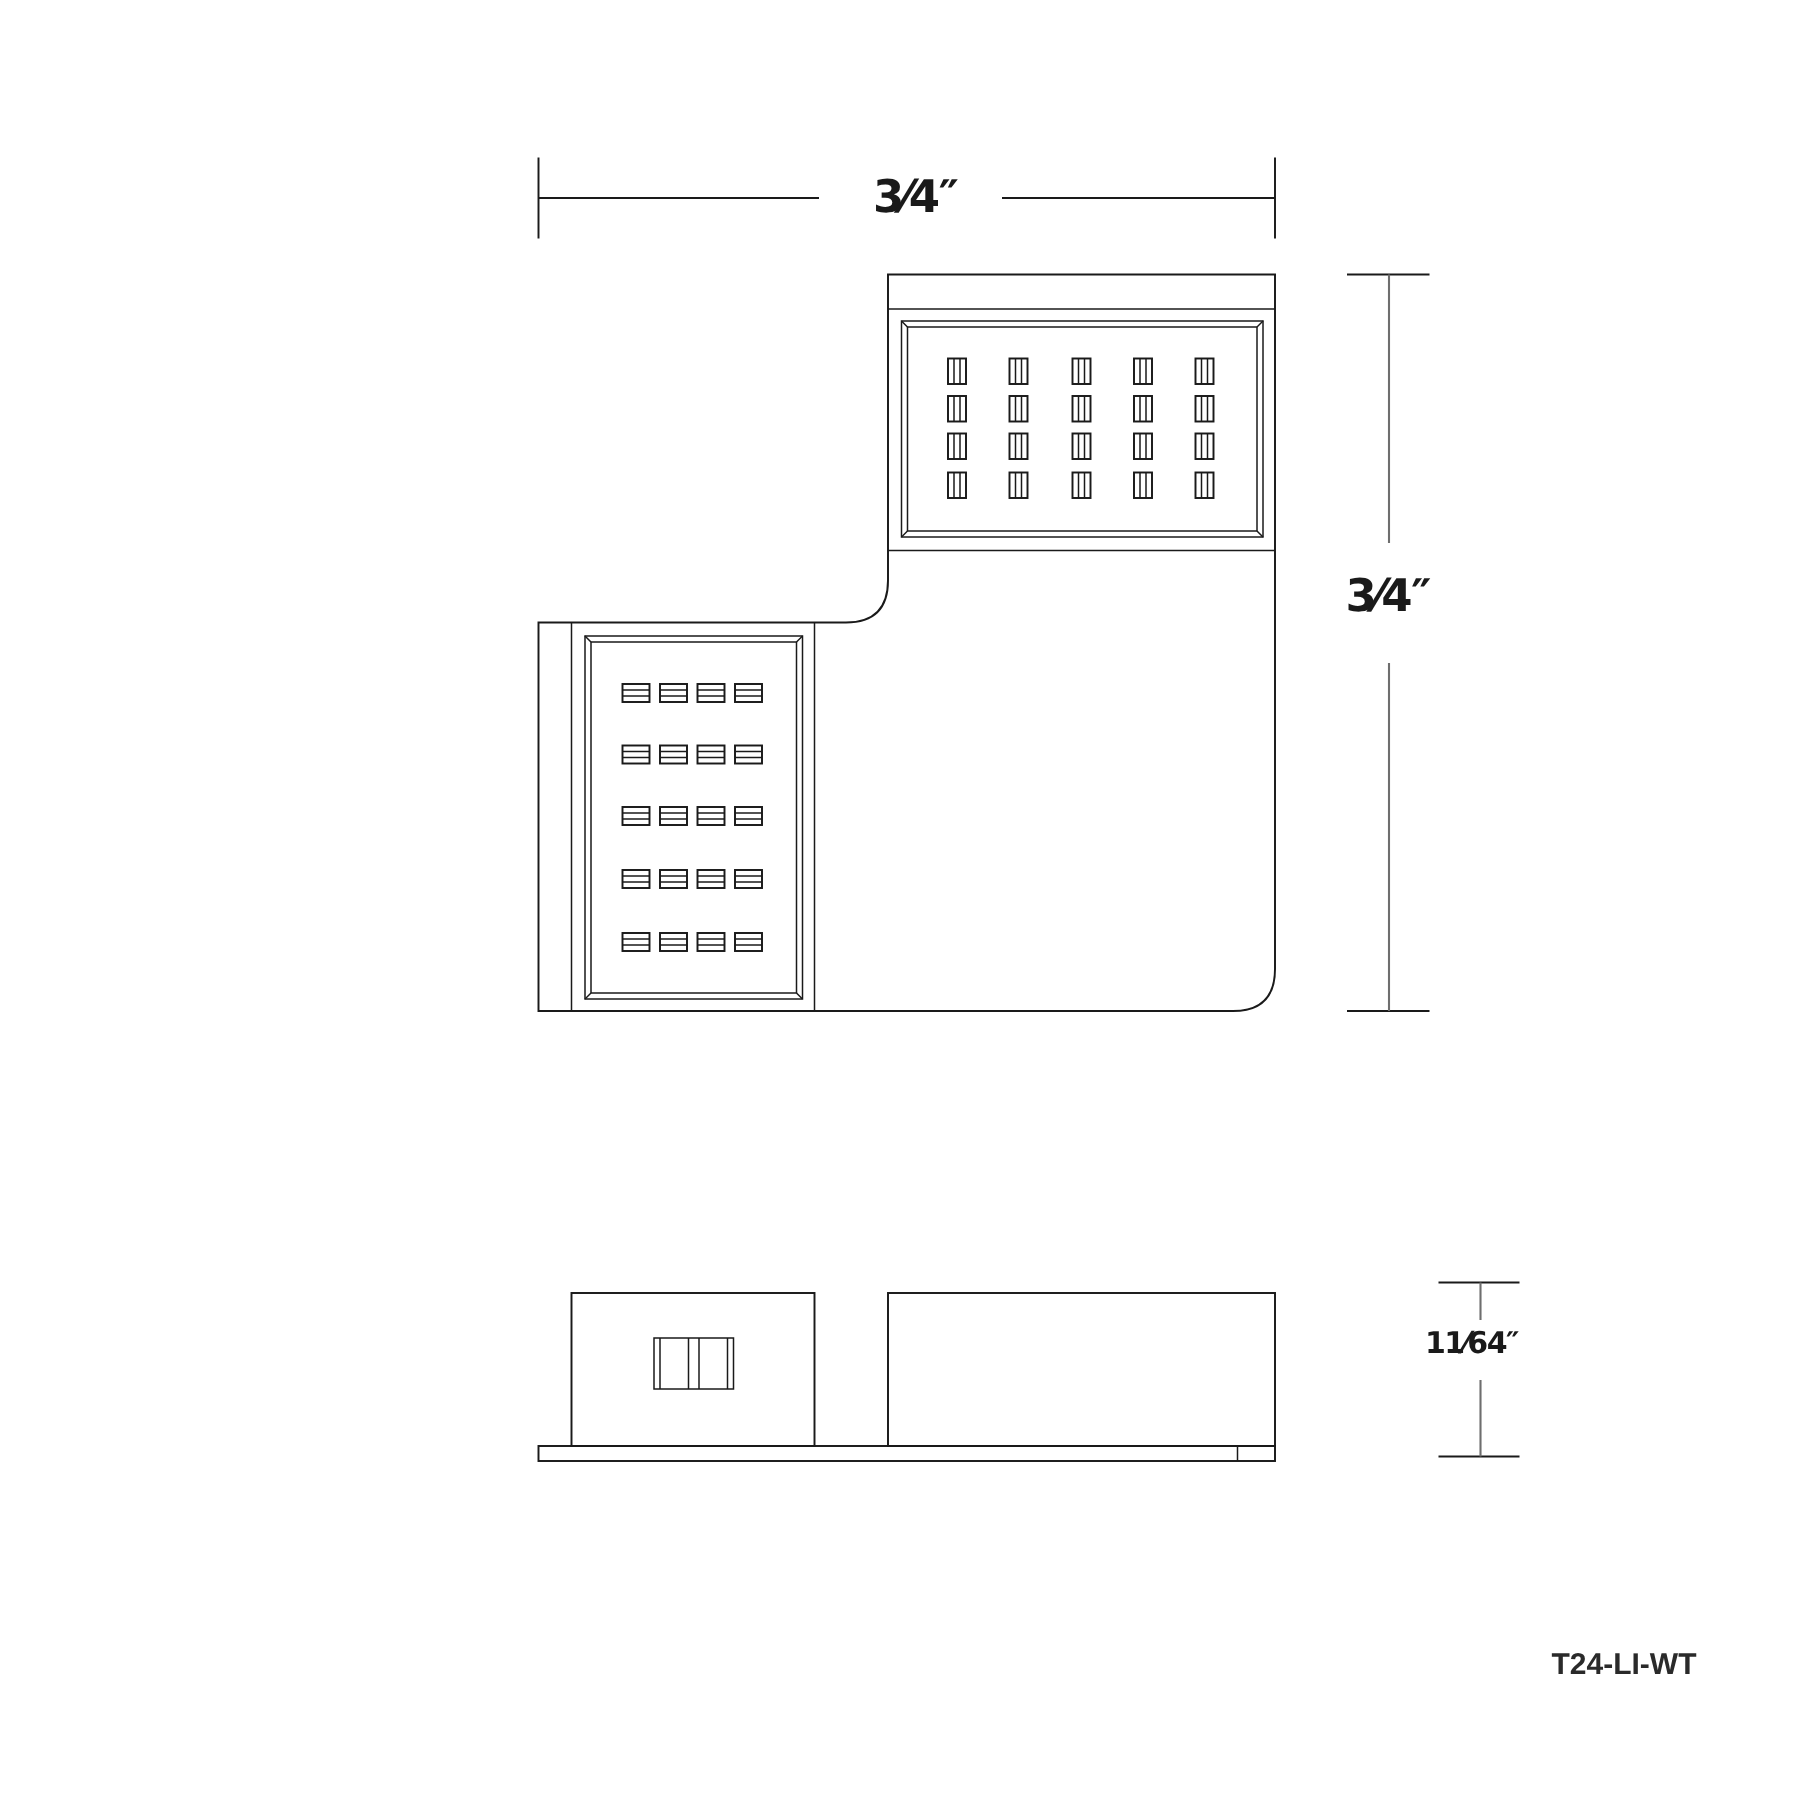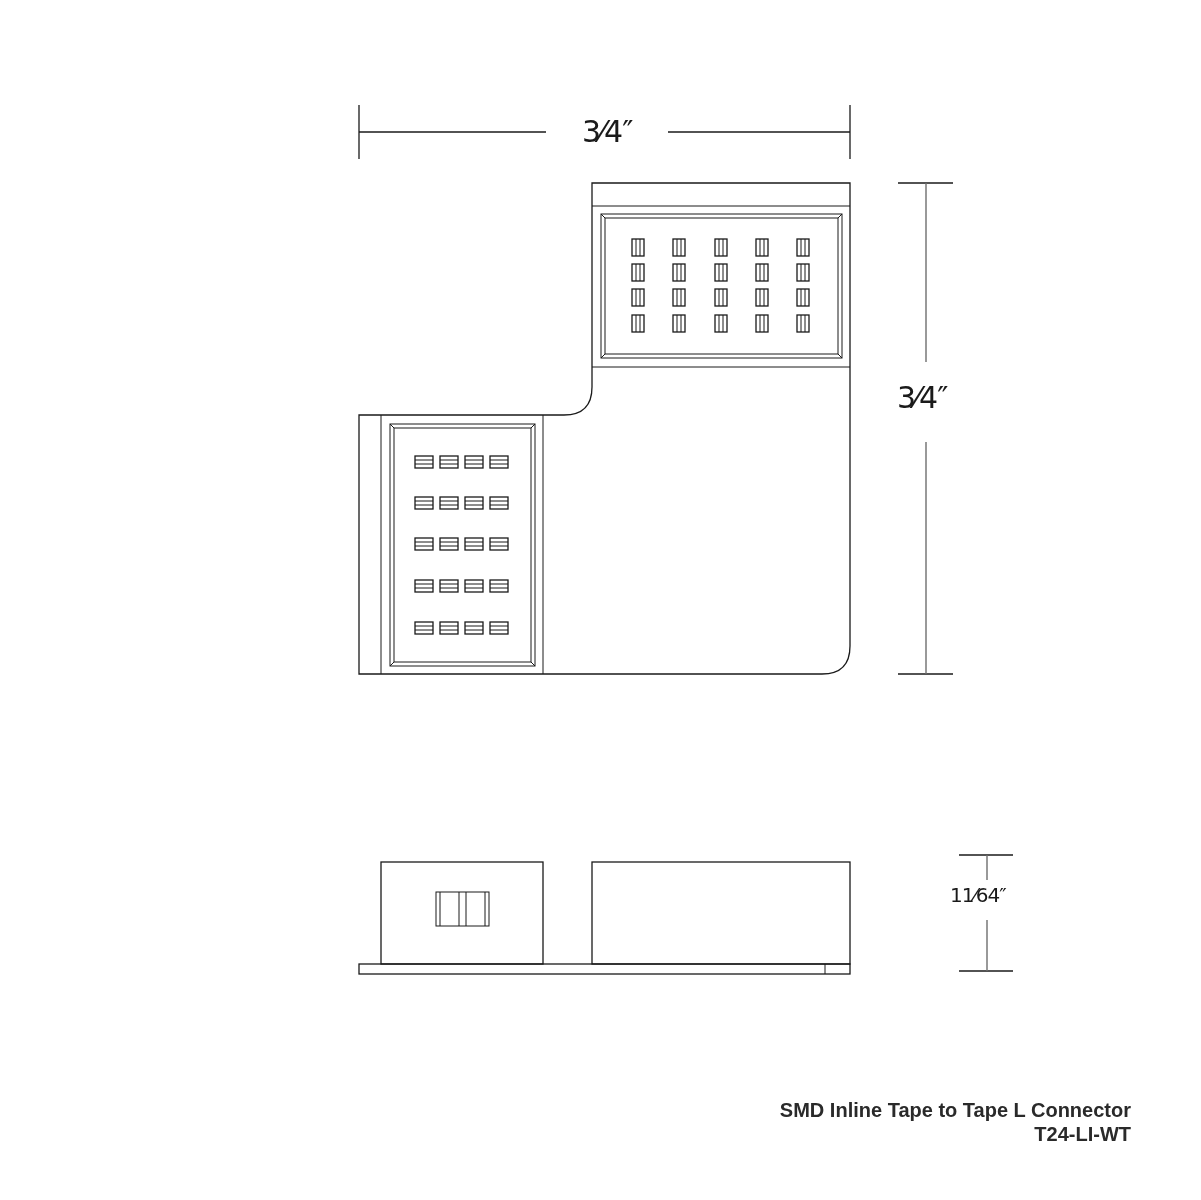--- a/index.html
+++ b/index.html
@@ -2,21 +2,21 @@
 <html><head>
 <meta charset="utf-8">
 <style>
   html, body { margin:0; padding:0; background:#ffffff; }
   body { width:1201px; height:1200px; position:relative; overflow:hidden; font-family:"Liberation Sans", sans-serif; }
   svg { position:absolute; left:0; top:0; }
   .ln { stroke:#1a1a1a; stroke-width:1.3; fill:none; }
   .lnt { stroke:#1a1a1a; stroke-width:1; fill:none; }
   .gry { stroke:#6e6e6e; stroke-width:1.4; fill:none; }
   .dim-label { position:absolute; color:#1a1a1a; font-family:"DejaVu Sans", sans-serif; white-space:nowrap; }
-  .frac { font-size:30px; letter-spacing:-1px; }
+  .frac { font-size:30px; letter-spacing:-1px;font-weight:bold; }
   .title-block { position:absolute; right:70px; top:1098px; text-align:right; color:#2a2a2a; font-family:"Liberation Sans", sans-serif; font-weight:bold; font-size:20px; line-height:24px; }
 </style>
 </head>
 <body>
 
 <svg width="1201" height="1200" viewBox="0 0 1201 1200">
 
   <g>
     <line class="ln" x1="359" y1="105" x2="359" y2="159"></line>
     <line class="ln" x1="850" y1="105" x2="850" y2="159"></line>
@@ -288,15 +288,14 @@
     <line class="gry" x1="987" y1="855" x2="987" y2="880"></line>
     <line class="gry" x1="987" y1="920" x2="987" y2="971"></line>
   </g>
 </svg>
 
 <div class="dim-label frac" style="left:582px; top:114px;">3⁄4″</div>
 <div class="dim-label frac" style="left:897px; top:380px;">3⁄4″</div>
 <div class="dim-label frac" style="left:950px; top:883px; font-size:20px;">11⁄64″</div>
 
 <div class="title-block">
-  <div>SMD Inline Tape to Tape L Connector</div>
   <div>T24-LI-WT</div>
 </div>
 
 </body></html>

